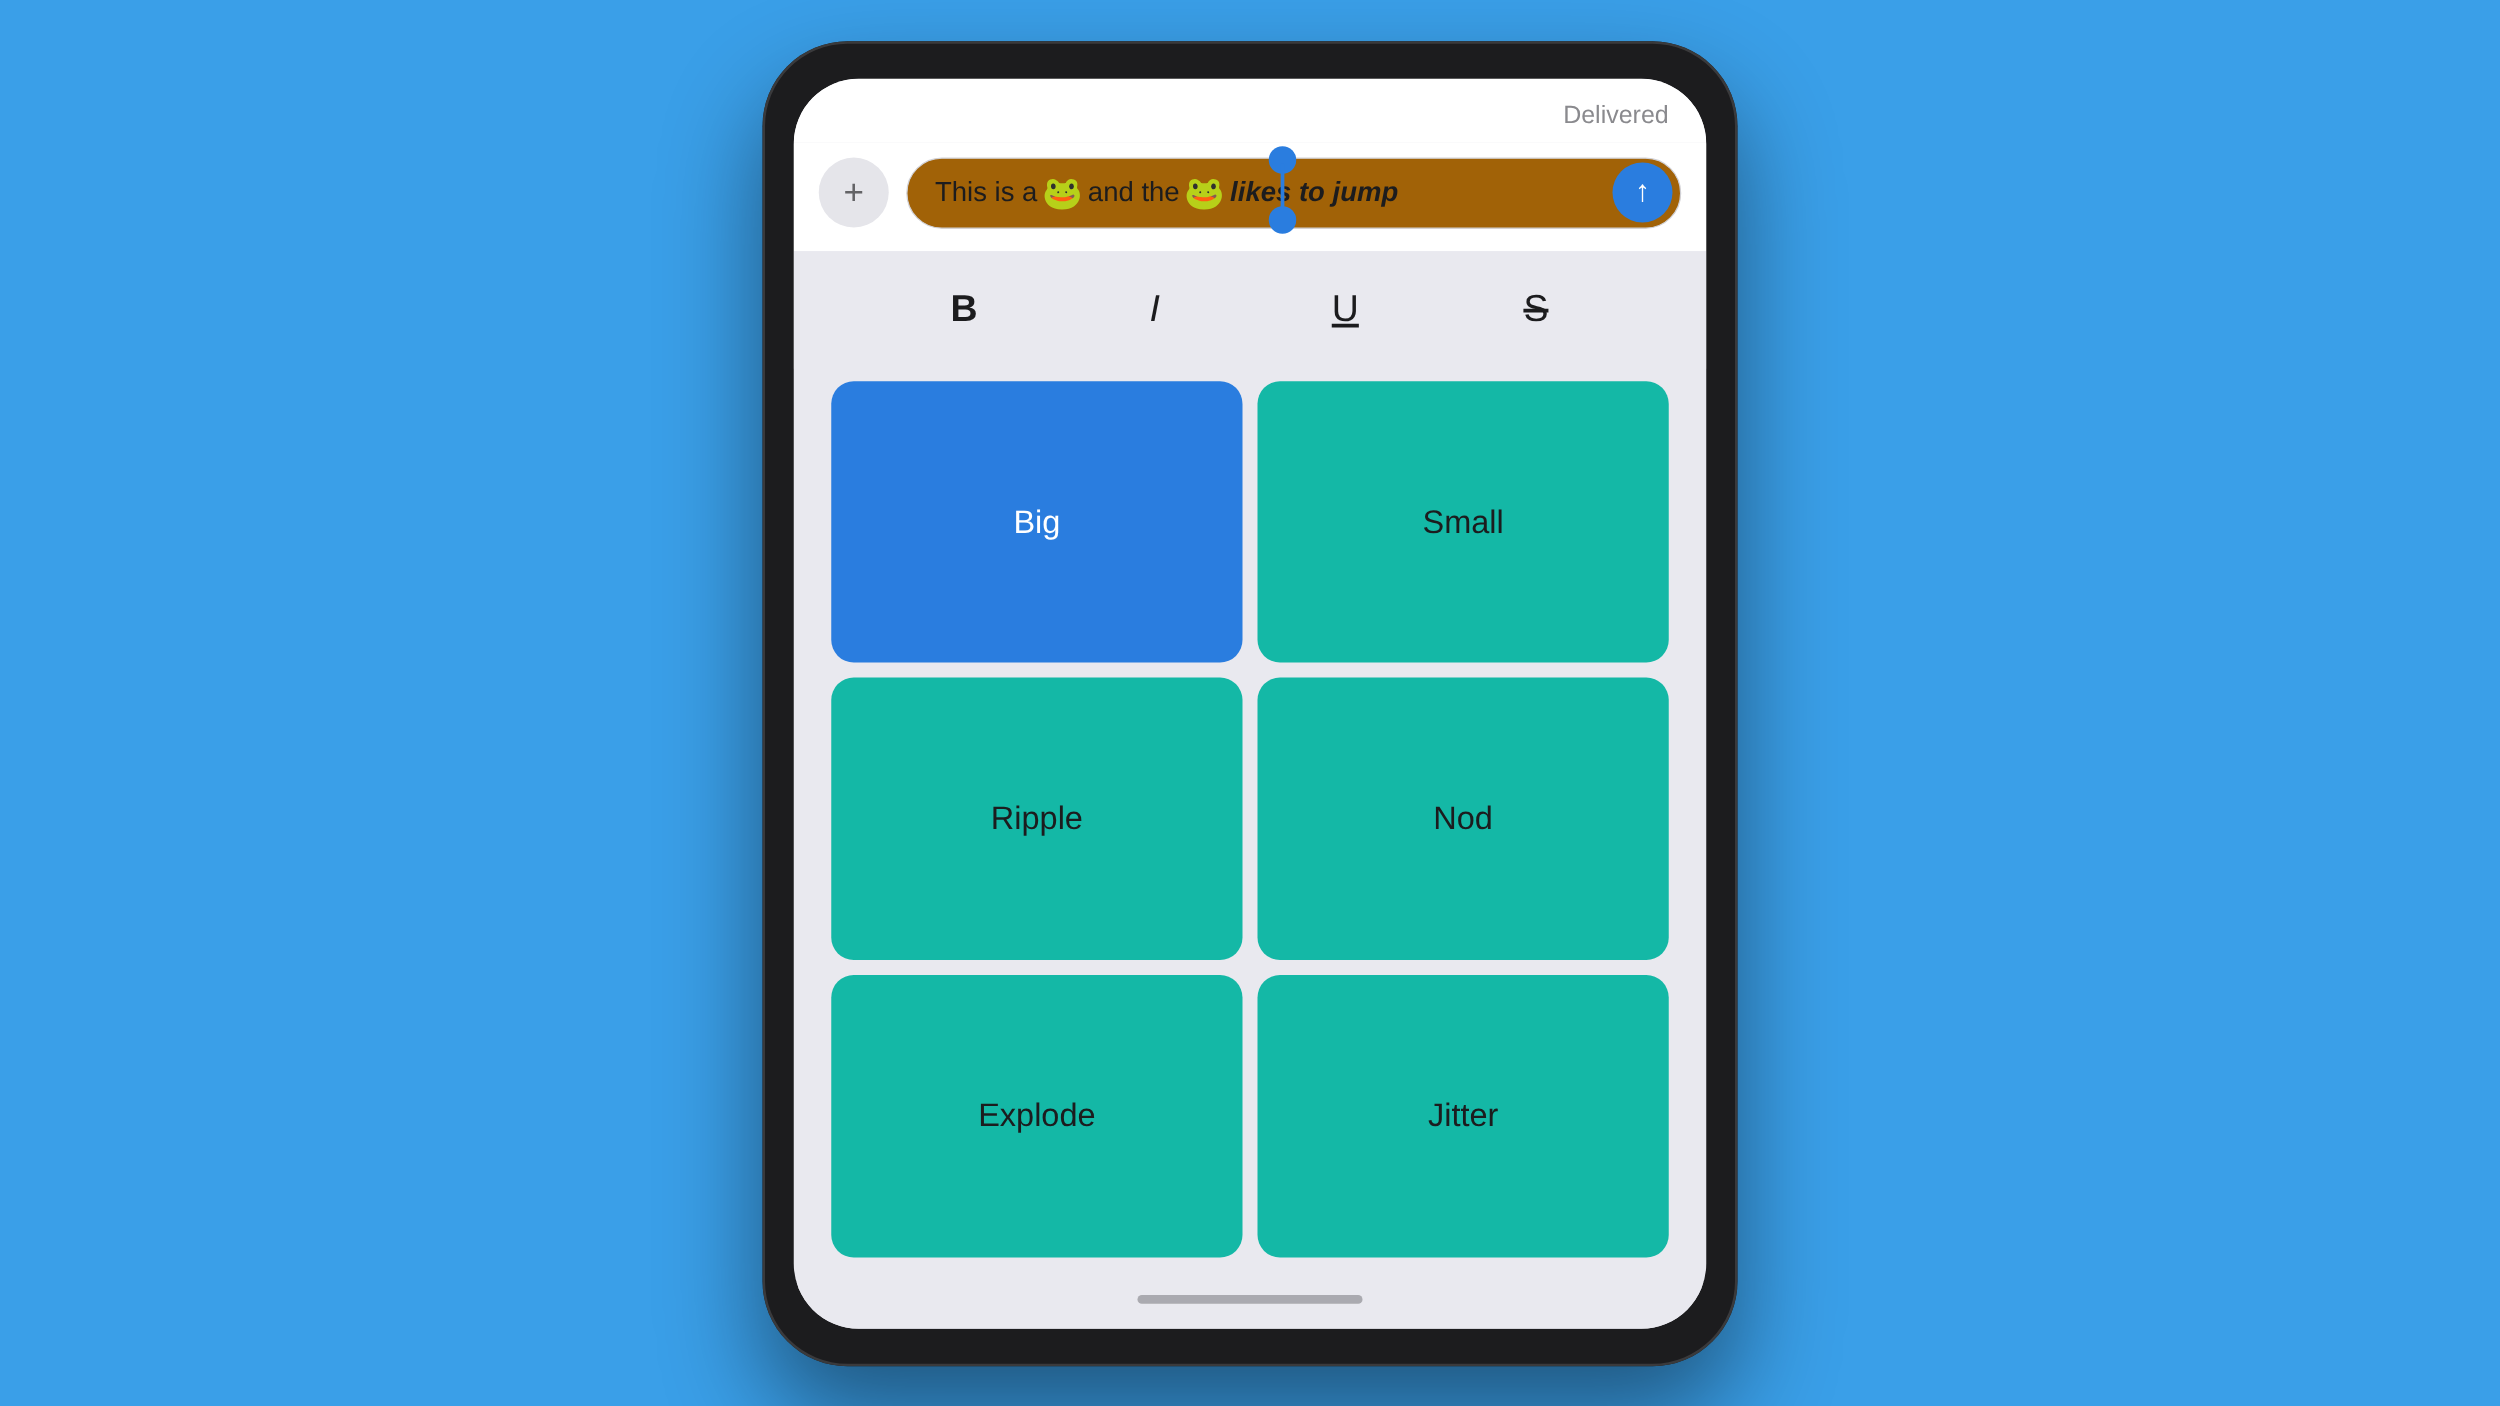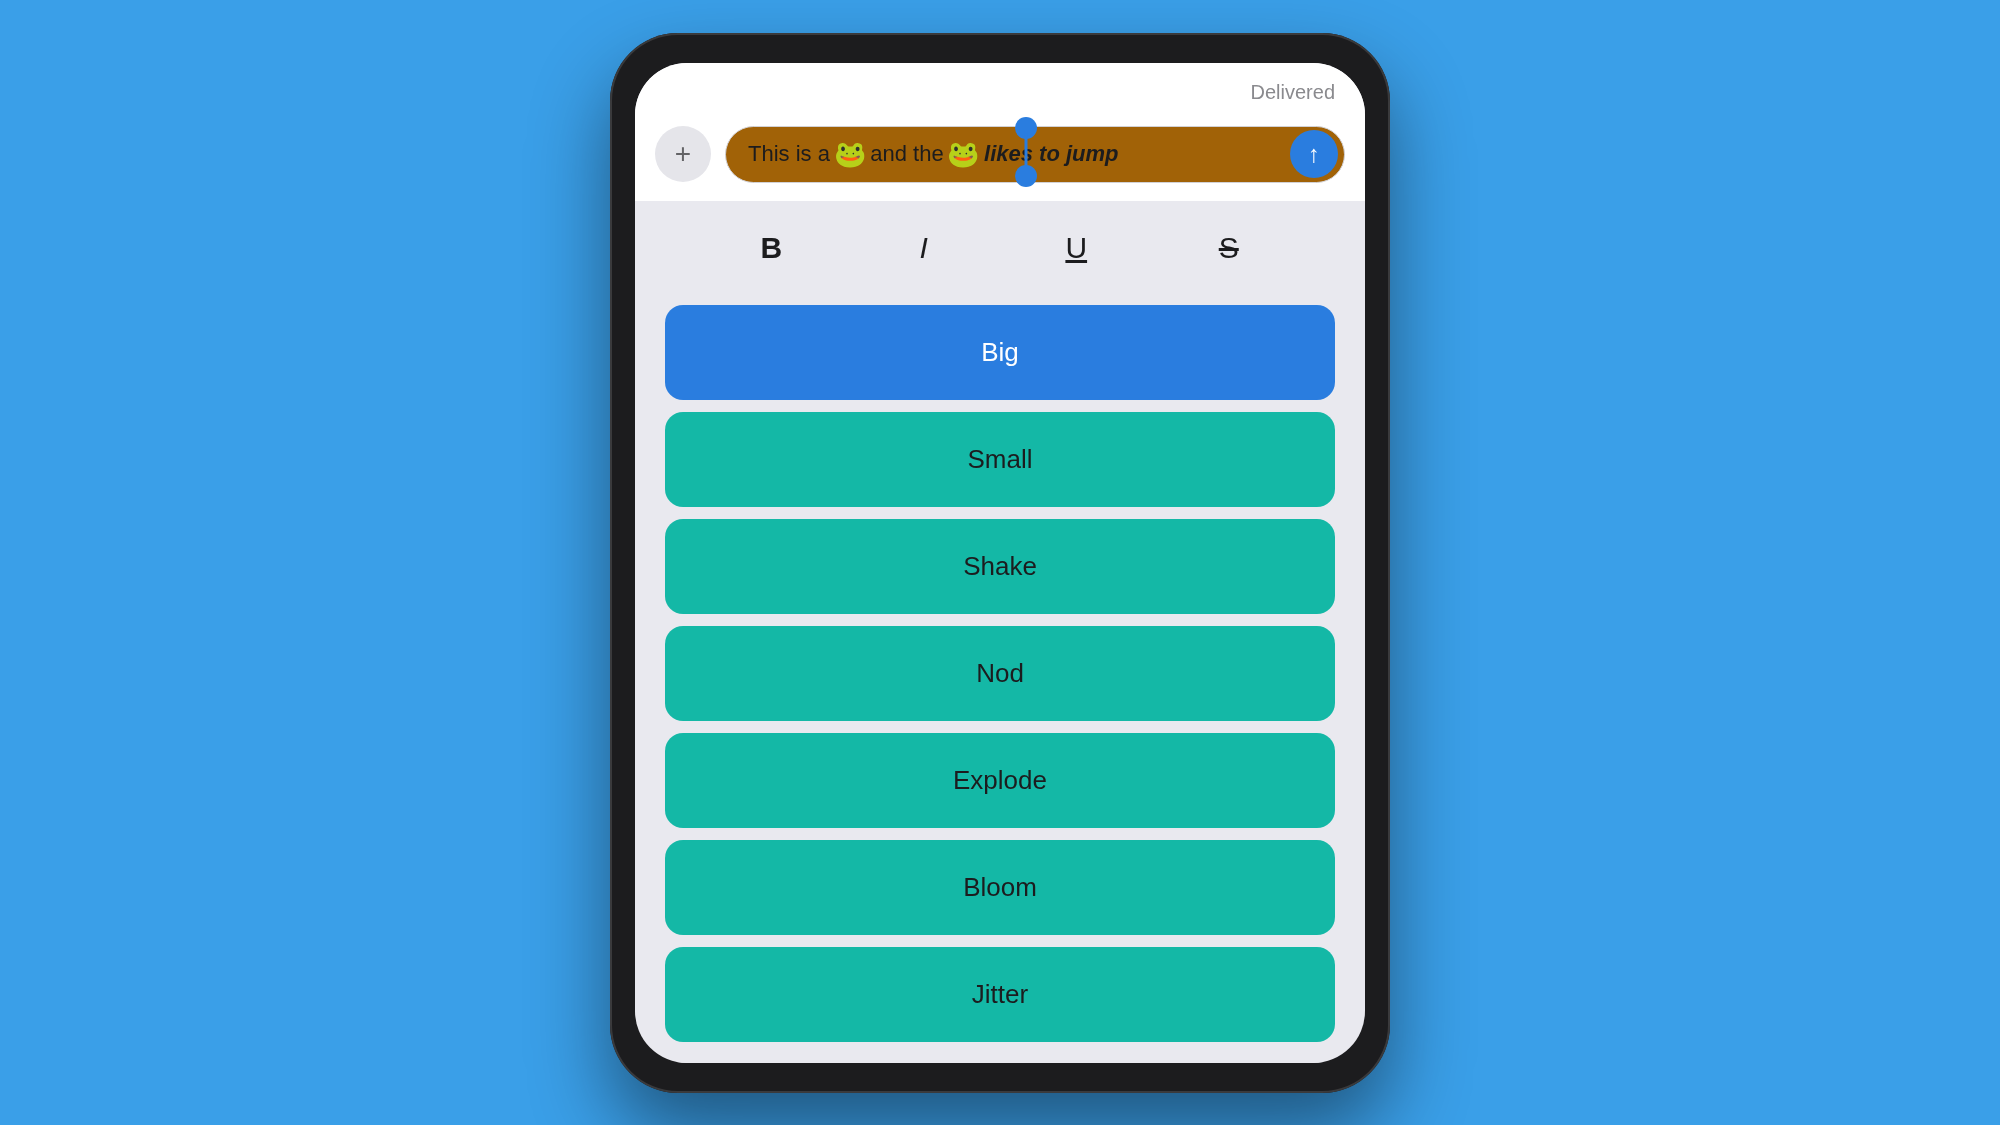--- a/index.html
+++ b/index.html
@@ -228,21 +228,21 @@
     .fmt-strikethrough {
       font-size: 30px;
       font-weight: 400;
       color: #1c1c1e;
       text-decoration: line-through;
     }
 
     
     .effects-grid {
       display: grid;
-      grid-template-columns: 1fr;
+      grid-template-columns: 1fr 1fr;
       gap: 12px;
       padding: 10px 30px 20px 30px;
       flex: 1;
     }
 
     .effect-btn {
       background: #14b8a6;
       border-radius: 18px;
       display: flex;
       align-items: center;
@@ -346,33 +346,30 @@
     <div class="effects-grid">
 
       <button class="effect-btn active">
         <span>Big</span>
       </button>
       <button class="effect-btn">
         <span>Small</span>
       </button>
 
       <button class="effect-btn">
-        <span>Shake</span>
+        <span>Ripple</span>
       </button>
       <button class="effect-btn">
         <span>Nod</span>
       </button>
 
       <button class="effect-btn">
         <span>Explode</span>
       </button>
 
-      <button class="effect-btn">
-        <span>Bloom</span>
-      </button>
       <button class="effect-btn">
         <span>Jitter</span>
       </button>
     </div>
 
     <div class="home-indicator">
       <div class="home-bar"></div>
     </div>
 
   </div>

